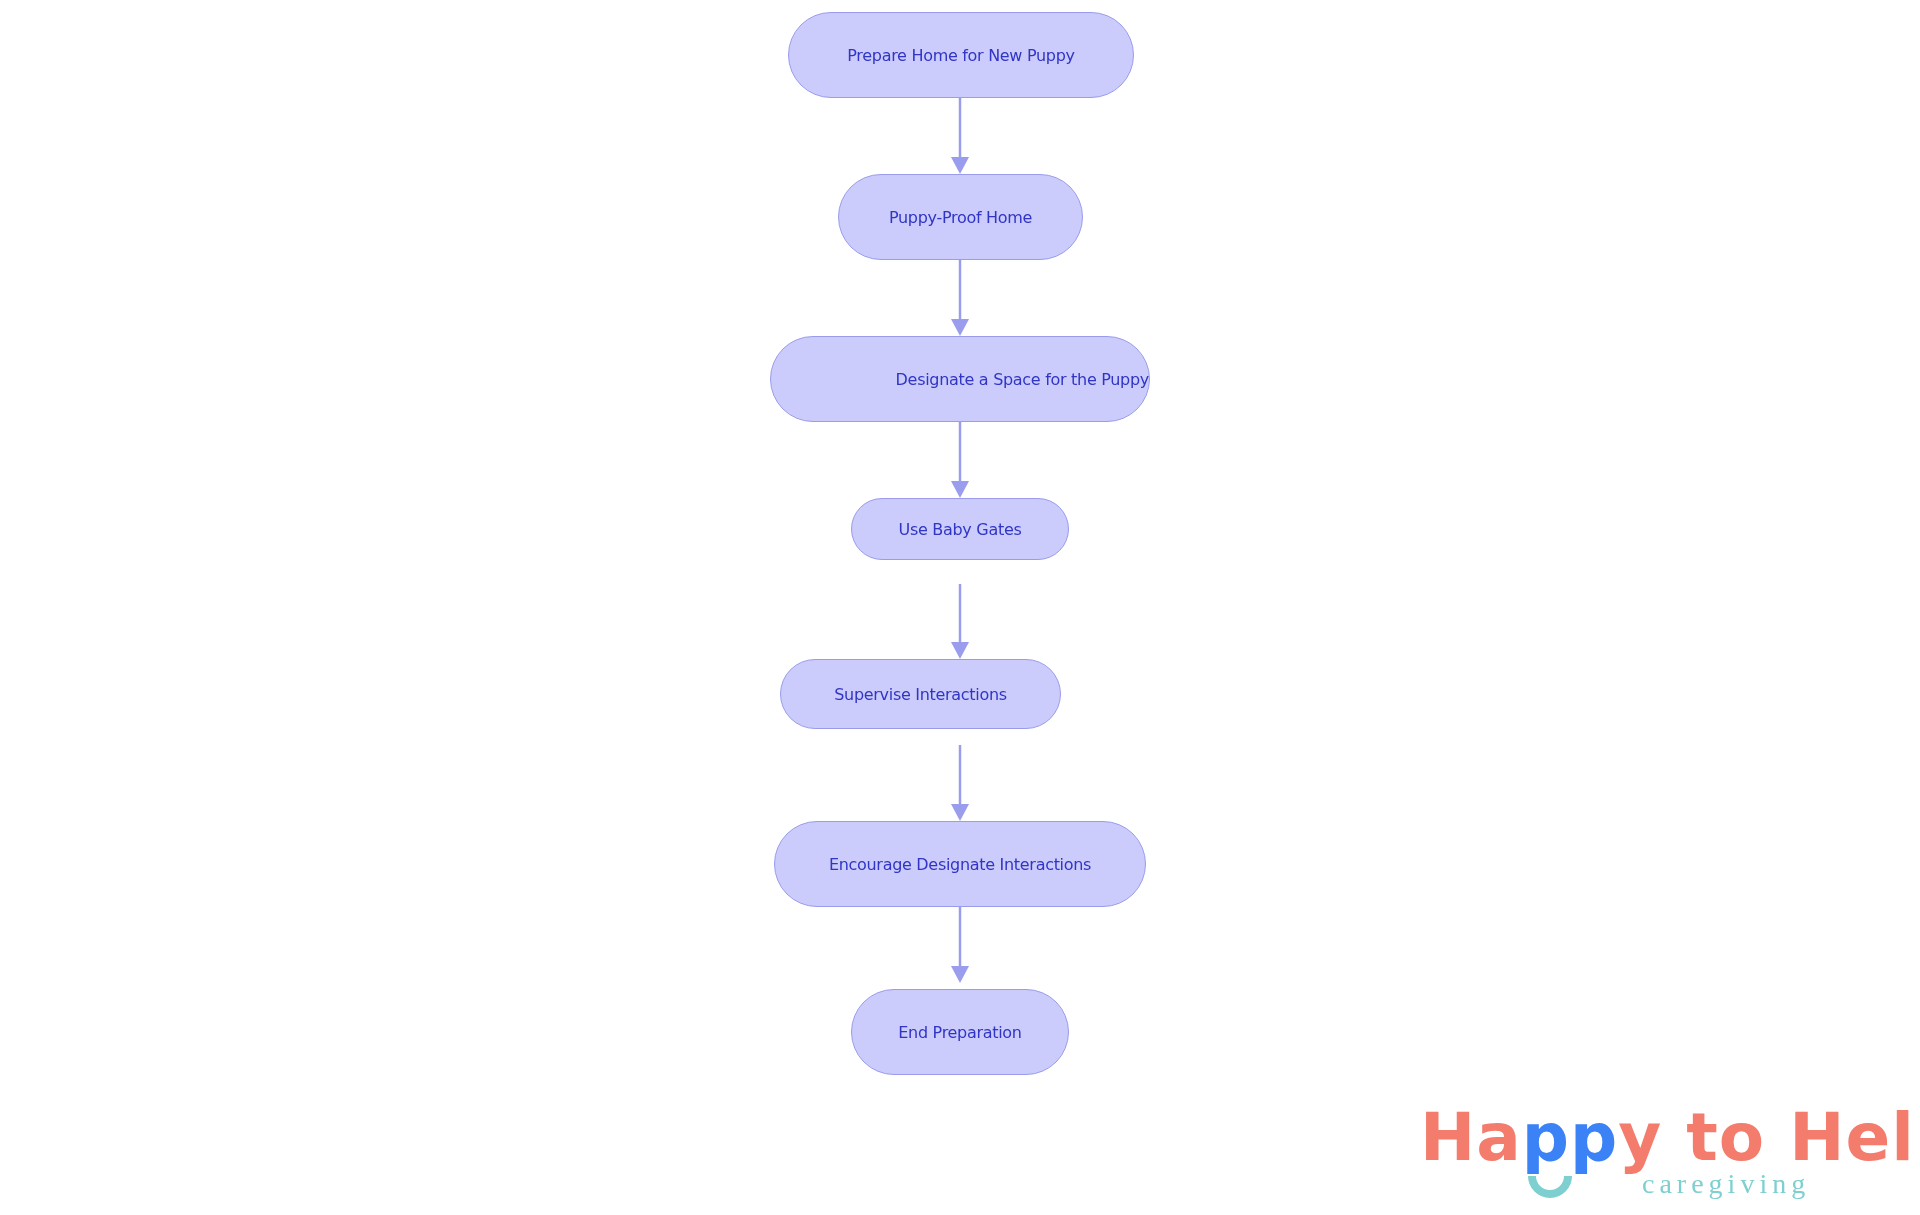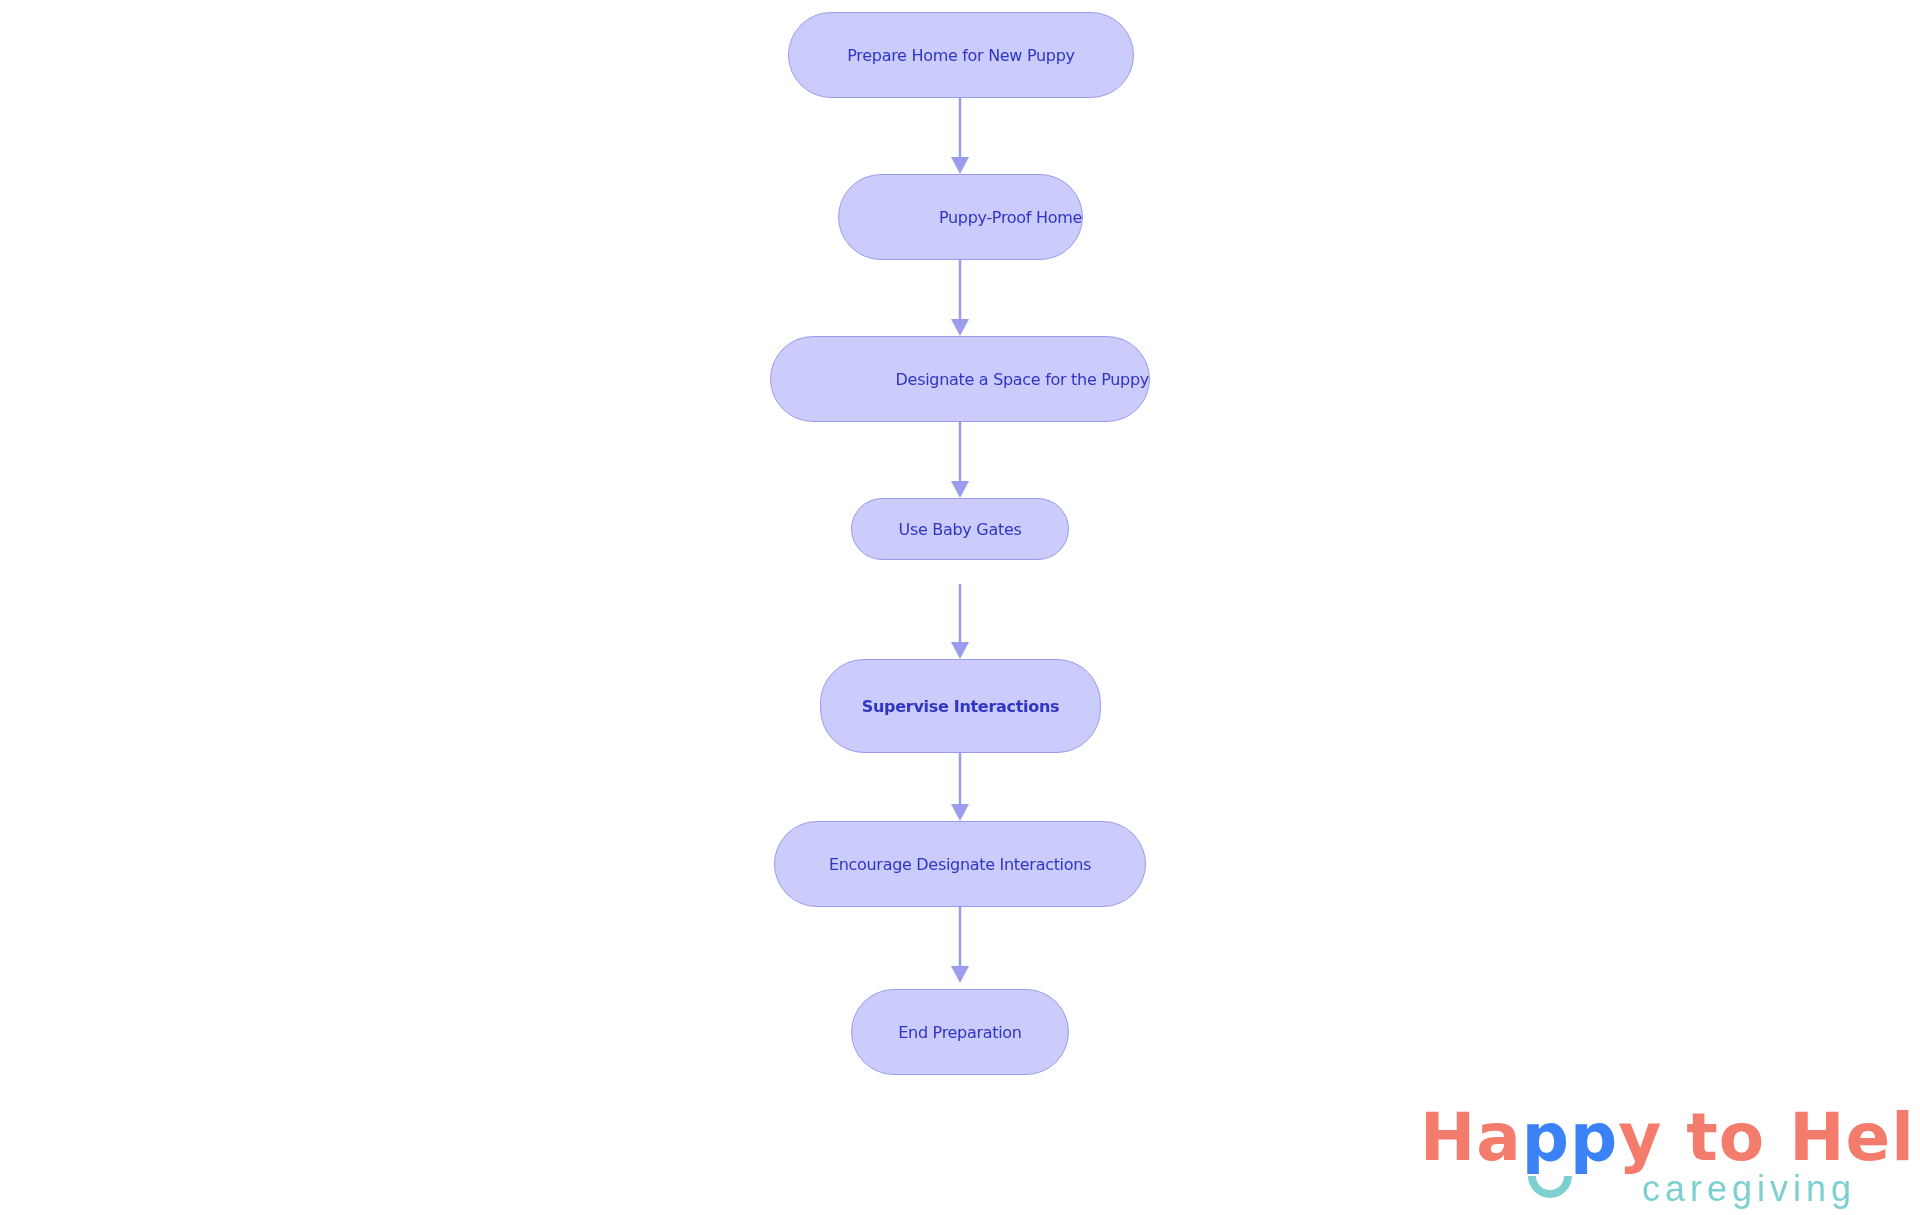--- a/index.html
+++ b/index.html
@@ -8,21 +8,21 @@
     position:absolute; box-sizing:border-box;
     background:#cbcbfc; border:1.5px solid #9a9ceb; border-radius:44px;
     display:flex; align-items:center; justify-content:center;
     color:#3035c5; font-size:16px; font-family:"DejaVu Sans", sans-serif;
     letter-spacing:-0.3px; white-space:nowrap;
   }
   svg.edges { position:absolute; left:0; top:0; }
   .logo { position:absolute; left:1420px; top:1098px; width:460px; height:110px; }
   .logo-main { position:absolute; left:0; top:0; font-family:"DejaVu Sans", sans-serif; font-weight:bold; font-size:66px; letter-spacing:1px; color:#f47c6c; line-height:80px; white-space:nowrap; }
   .logo-main .teal { color:#3b82f6; }
-  .logo-sub { position:absolute; left:222px; top:70px; font-family:Liberation Sans, sans-serif; font-size:36px; letter-spacing:5px; color:#7ecfcf; white-space:nowrap; }
+  .logo-sub { position:absolute; left:222px; top:70px; font-family:Liberation Serif, serif; font-size:28px; letter-spacing:5px; color:#7ecfcf; white-space:nowrap; }
   .smile { position:absolute; left:106px; top:76px; }
 </style>
 </head>
 <body>
 
 <svg class="edges" width="1920" height="1215">
   <defs>
     <marker id="arrow" markerWidth="12" markerHeight="12" refX="9" refY="6" orient="auto" markerUnits="userSpaceOnUse">
       <path d="M0,0 L18,6 L0,12 z" fill="#9a9cee"></path>
     </marker>
@@ -49,30 +49,30 @@
   </g>
   <g>
     <line x1="960" y1="907" x2="960" y2="967" stroke="#9a9cee" stroke-width="2.5"></line>
     <polygon points="951,966 969,966 960,983" fill="#9a9cee"></polygon>
   </g>
 </svg>
 
 <div class="node" style="left:788px;top:12px;width:346px;height:86px;">
   <span>Prepare Home for New Puppy</span>
 </div>
-<div class="node" style="left:838px;top:174px;width:245px;height:86px;justify-content:flex-end;">
+<div class="node" style="left:838px;top:174px;width:245px;height:86px;">
   <span>Puppy-Proof Home</span>
 </div>
 <div class="node" style="left:770px;top:336px;width:380px;height:86px;justify-content:flex-end;">
   <span>Designate a Space for the Puppy</span>
 </div>
 <div class="node" style="left:851px;top:498px;width:218px;height:62px;">
   <span>Use Baby Gates</span>
 </div>
-<div class="node" style="left:820px;top:659px;width:281px;height:94px;font-weight:bold;">
+<div class="node" style="left:780px;top:659px;width:281px;height:70px;">
   <span>Supervise Interactions</span>
 </div>
 <div class="node" style="left:774px;top:821px;width:372px;height:86px;">
   <span>Encourage Designate Interactions</span>
 </div>
 <div class="node" style="left:851px;top:983px;width:218px;height:86px;margin-top:6px;">
   <span>End Preparation</span>
 </div>
 
 <div class="logo">

